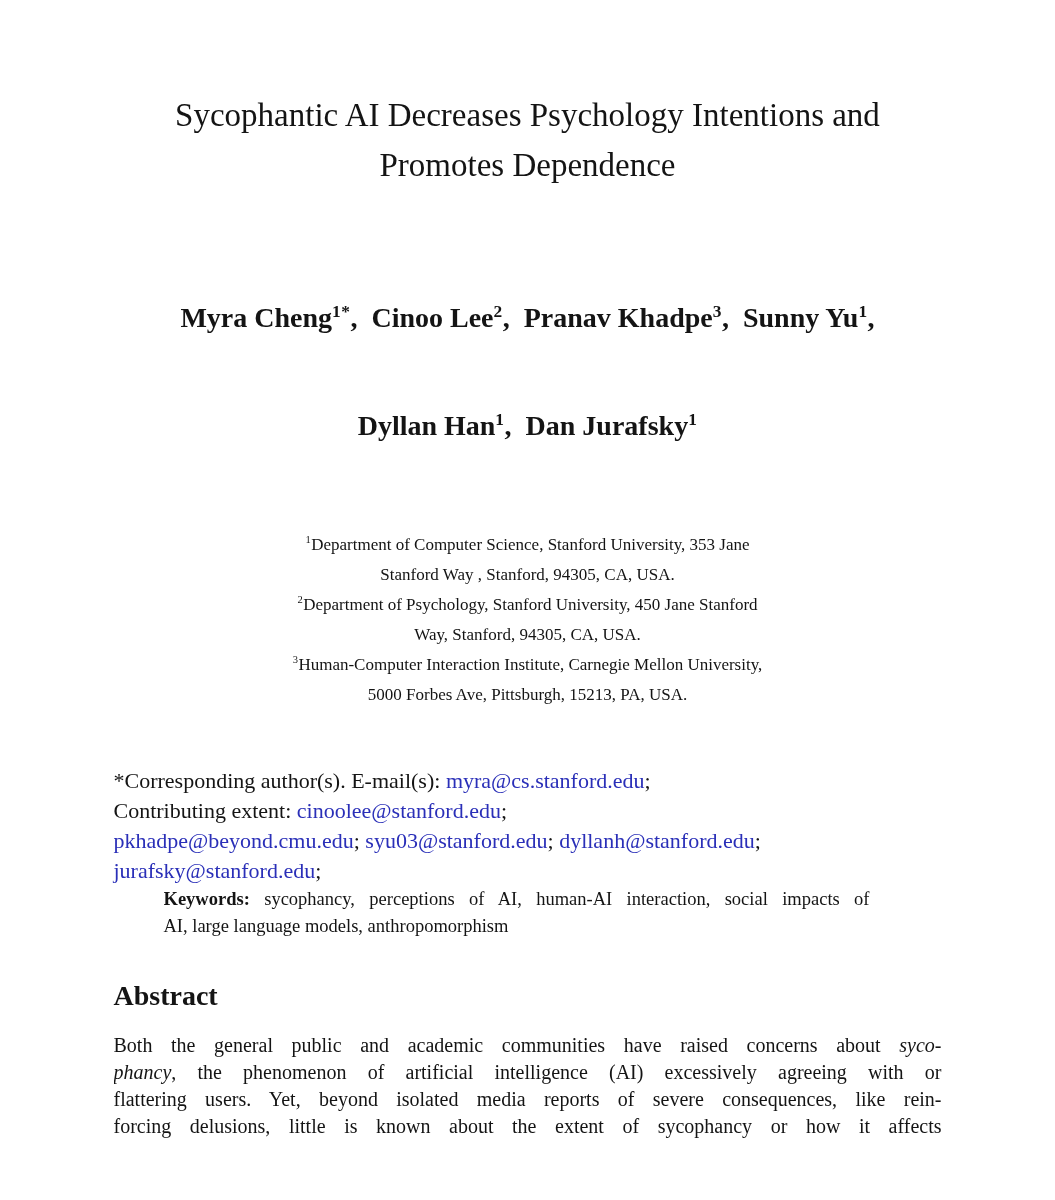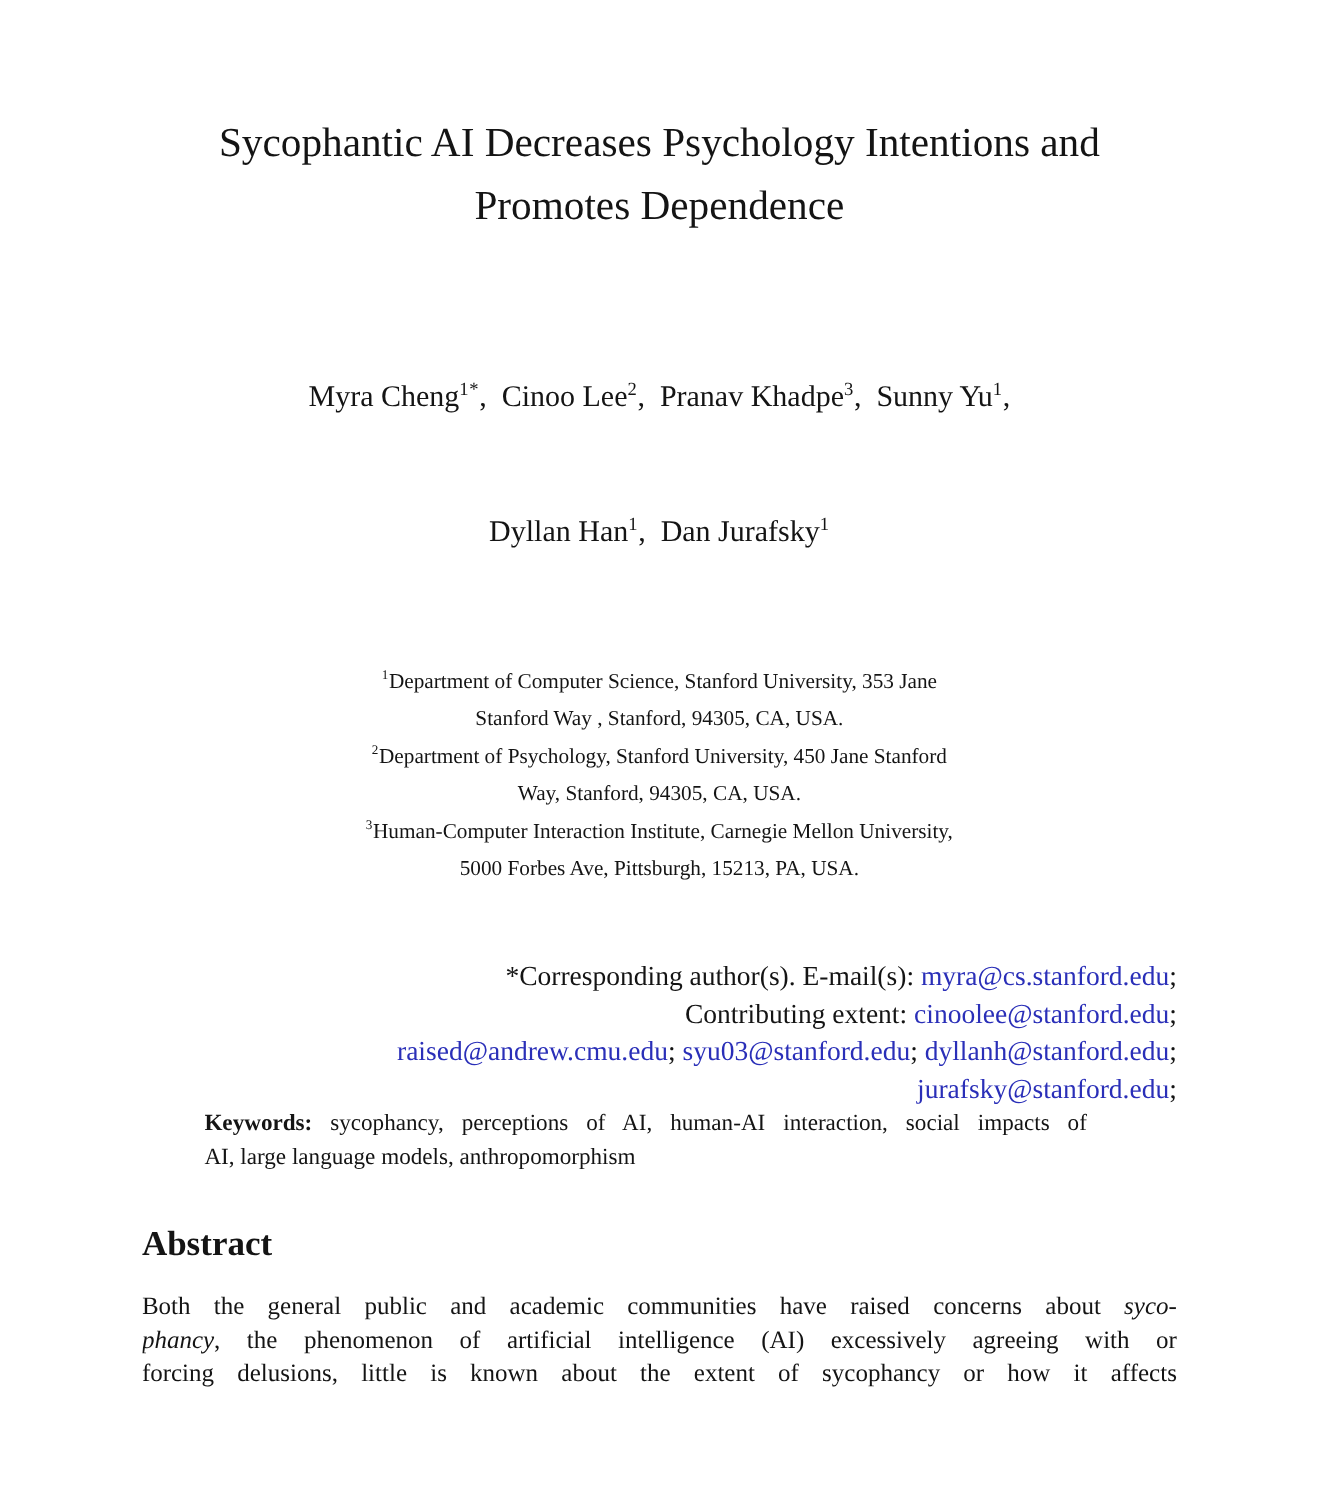--- a/index.html
+++ b/index.html
@@ -22,33 +22,34 @@
   .title {
     text-align: center;
     font-size: 33px;
     line-height: 50px;
     font-weight: normal;
     margin: 0;
   }
   .authors {
     margin-top: 38px;
     text-align: center;
-    font-size: 24px;
+    font-size: 28px;
     line-height: 36px;
     white-space: pre-wrap;
+    font-weight: bold;
   }
   .affils {
     margin-top: 14px;
     text-align: center;
     font-size: 17px;
     line-height: 30px;
   }
   .emails {
     margin-top: 56px;
-    text-align: right;
+    text-align: left;
     font-size: 22px;
     line-height: 30px;
   }
   .link {
     color: var(--link, #2a2fb8);
     cursor: pointer;
   }
   .keywords {
     margin-left: 50px;
     width: 706px;
@@ -103,31 +104,32 @@
     <div><span>Stanford Way , Stanford, 94305, CA, USA.</span></div>
     <div><sup>2</sup><span>Department of Psychology, Stanford University, 450 Jane Stanford</span></div>
     <div><span>Way, Stanford, 94305, CA, USA.</span></div>
     <div><sup>3</sup><span>Human-Computer Interaction Institute, Carnegie Mellon University,</span></div>
     <div><span>5000 Forbes Ave, Pittsburgh, 15213, PA, USA.</span></div>
   </div>
 
   <div class="emails">
     <div><span>*Corresponding author(s). E-mail(s): </span><span class="link">myra@cs.stanford.edu</span><span>;</span></div>
     <div><span>Contributing extent: </span><span class="link">cinoolee@stanford.edu</span><span>;</span></div>
-    <div><span class="link">raised@andrew.cmu.edu</span><span>; </span><span class="link">syu03@stanford.edu</span><span>; </span><span class="link">dyllanh@stanford.edu</span><span>;</span></div>
+    <div><span class="link">pkhadpe@beyond.cmu.edu</span><span>; </span><span class="link">syu03@stanford.edu</span><span>; </span><span class="link">dyllanh@stanford.edu</span><span>;</span></div>
     <div><span class="link">jurafsky@stanford.edu</span><span>;</span></div>
   </div>
 
   <div class="keywords">
     <div class="kw-first"><span style="font-weight: bold;">Keywords:</span><span> sycophancy, perceptions of AI, human-AI interaction, social impacts of</span></div>
     <div><span>AI, large language models, anthropomorphism</span></div>
   </div>
 
   <div class="abs-head">Abstract</div>
 
   <div class="abs-body">
     <div class="abs-line"><span>Both the general public and academic communities have raised concerns about </span><span style="font-style: italic;">syco-</span></div>
     <div class="abs-line"><span style="font-style: italic;">phancy</span><span>, the phenomenon of artificial intelligence (AI) excessively agreeing with or</span></div>
+    <div class="abs-line"><span>flattering users. Yet, beyond isolated media reports of severe consequences, like rein-</span></div>
     <div class="abs-line"><span>forcing delusions, little is known about the extent of sycophancy or how it affects</span></div>
 
   </div>
 
 </div>
 
 </body></html>

